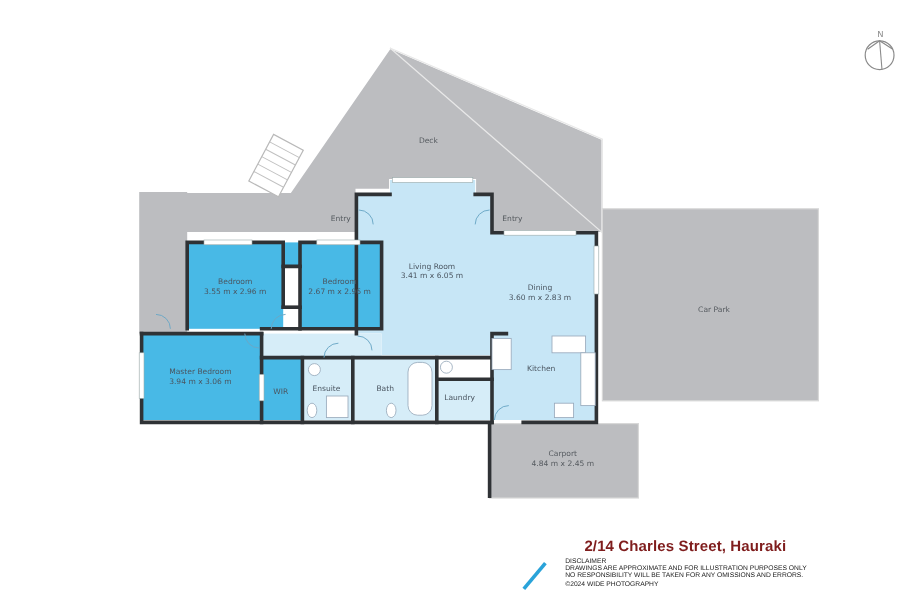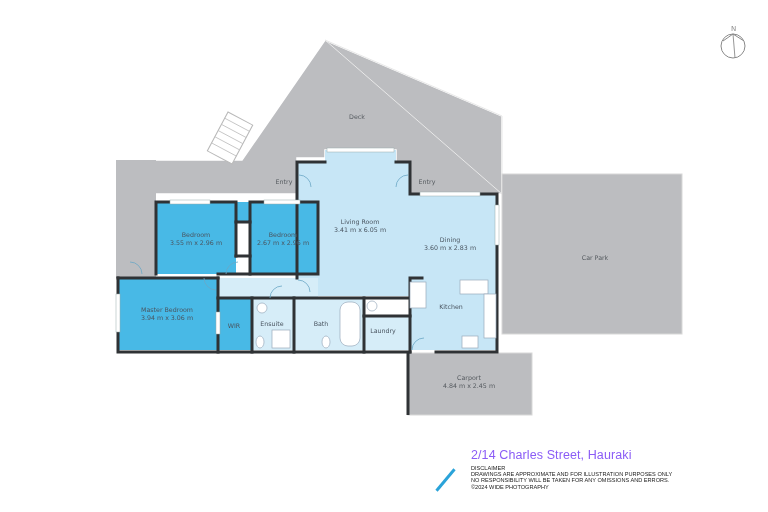--- a/index.html
+++ b/index.html
@@ -1,20 +1,20 @@
 <!DOCTYPE html>
 <html><head>
 <meta charset="utf-8">
 <style>
   html, body { margin:0; padding:0; background:#ffffff; }
   body { width:768px; height:512px; position:relative; overflow:hidden; font-family:"DejaVu Sans", sans-serif; }
   svg.plan { position:absolute; left:0; top:0; width:768px; height:512px; }
   .lbl { font-family:"DejaVu Sans", sans-serif; font-size:6.3px; fill:#4a5560; text-anchor:middle; }
   .lbl-grey { font-family:"DejaVu Sans", sans-serif; font-size:6.3px; fill:#555a5f; text-anchor:middle; }
-  .title { position:absolute; left:471px; top:448px; font-family:"Liberation Sans", sans-serif; font-weight:normal; font-size:12.5px; color:#8b5cf6; letter-spacing:0.1px; }
+  .title { position:absolute; left:487px; top:448px; font-family:"Liberation Sans", sans-serif; font-weight:bold; font-size:12.5px; color:#7f1d1d; letter-spacing:0.1px; }
   .disclaimer { position:absolute; left:471px; top:465px; font-family:"Liberation Sans", sans-serif; font-size:5.6px; line-height:6.2px; color:#222; text-transform:uppercase; }
   .disclaimer div { white-space:nowrap; }
   .slash { position:absolute; left:444px; top:466px; width:3px; height:28px; background:#2aa3d9; transform:rotate(40deg); transform-origin:center; }
   .compass { position:absolute; left:716px; top:22px; }
 </style>
 </head>
 <body>
 
 <svg class="plan" viewBox="0 0 768 512">
 

